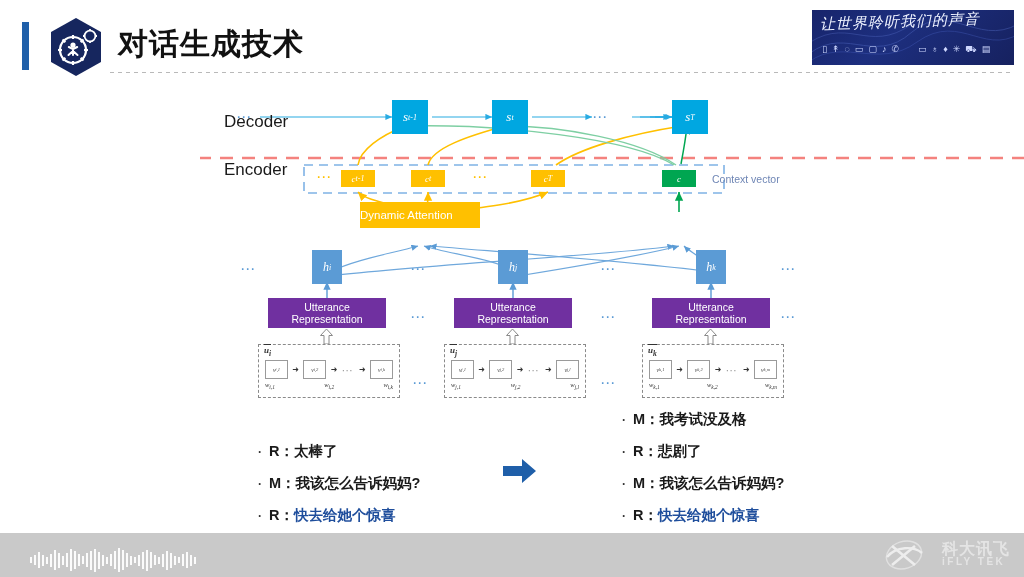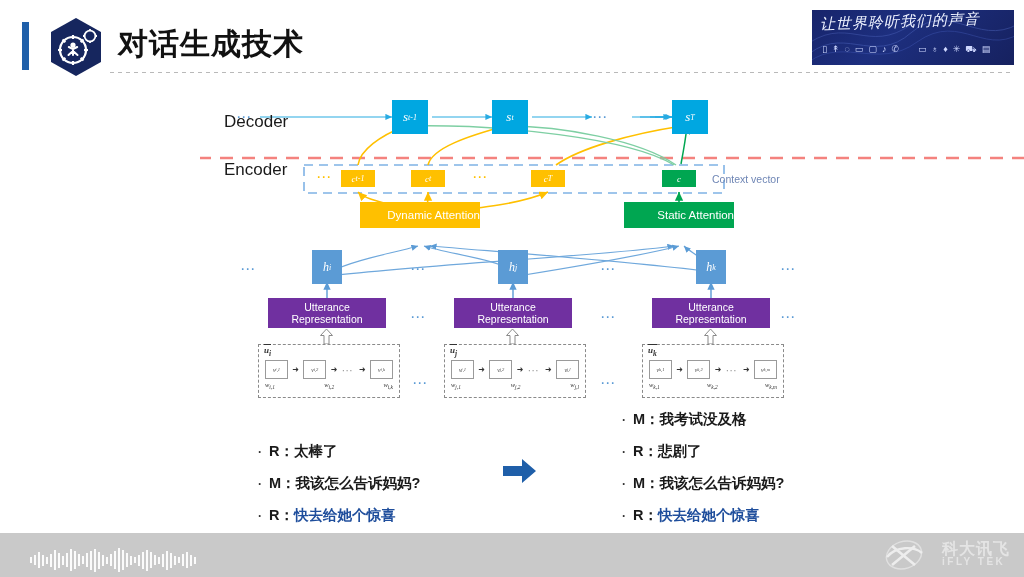--- a/index.html
+++ b/index.html
@@ -41,21 +41,21 @@
   .cbox{position:absolute;width:34px;height:17px;background:#FFC000;color:#fff;
     display:flex;align-items:center;justify-content:center;
     font-family:"Liberation Serif","DejaVu Serif",serif;font-style:italic;font-size:9px;}
   .cbox.green{background:#00A651;}
 
   .hbox{position:absolute;width:30px;height:34px;background:#5B9BD5;color:#fff;
     display:flex;align-items:center;justify-content:center;
     font-family:"Liberation Serif","DejaVu Serif",serif;font-style:italic;font-size:12px;}
 
   .attbox{position:absolute;height:26px;background:#FFC000;color:#fff;
-    display:flex;align-items:center;justify-content:flex-end;font-size:11.5px;}
+    display:flex;align-items:center;justify-content:flex-start;font-size:11.5px;}
   .attbox.green{background:#00A651;}
 
   .uttbox{position:absolute;width:118px;height:30px;background:#7030A0;color:#fff;
     display:flex;align-items:center;justify-content:center;text-align:center;
     font-size:10.5px;line-height:12px;}
 
   .ell{position:absolute;color:#5B9BD5;font-size:15px;letter-spacing:2px;line-height:10px;}
   .ell.y{color:#FFC000;}
   .ell.g{color:#9e9e9e;font-size:11px;}
 
@@ -262,23 +262,20 @@
       <span>c</span>
         <sub>T</sub>
     </div>
     <div class="cbox green" style="left:462px;top:84px;">
       <span>c</span>
     </div>
     <div class="ctxlabel" style="left:512px;top:87px;">Context vector</div>
 
     <div class="attbox" style="left:160px;top:116px;width:120px;">
       <span>Dynamic Attention</span>
-    </div>
-    <div class="attbox green" style="left:424px;top:116px;width:110px;">
-      <span>Static Attention</span>
     </div>
 
     <div class="ell" style="left:40px;top:178px;">⋯</div>
     <div class="hbox" style="left:112px;top:164px;">
       <span>h</span>
         <sub>i</sub>
     </div>
     <div class="ell" style="left:210px;top:178px;">⋯</div>
     <div class="hbox" style="left:298px;top:164px;">
       <span>h</span>

